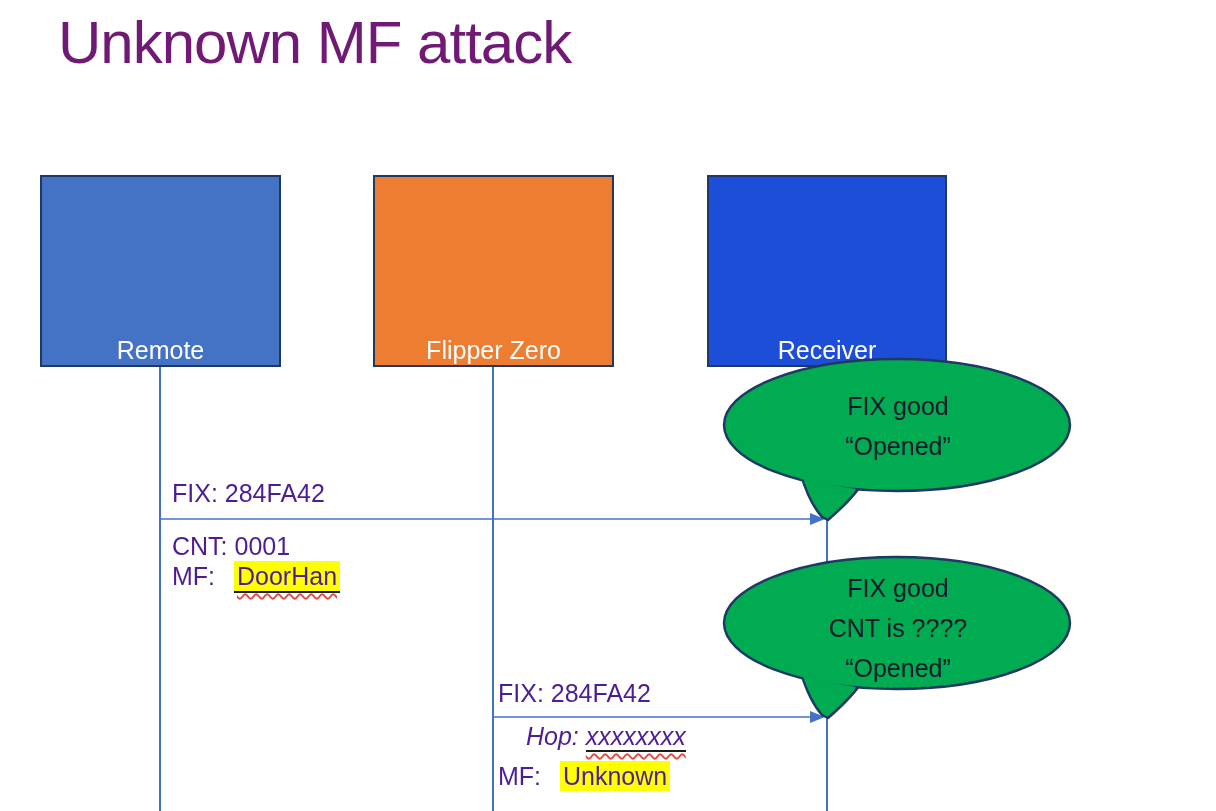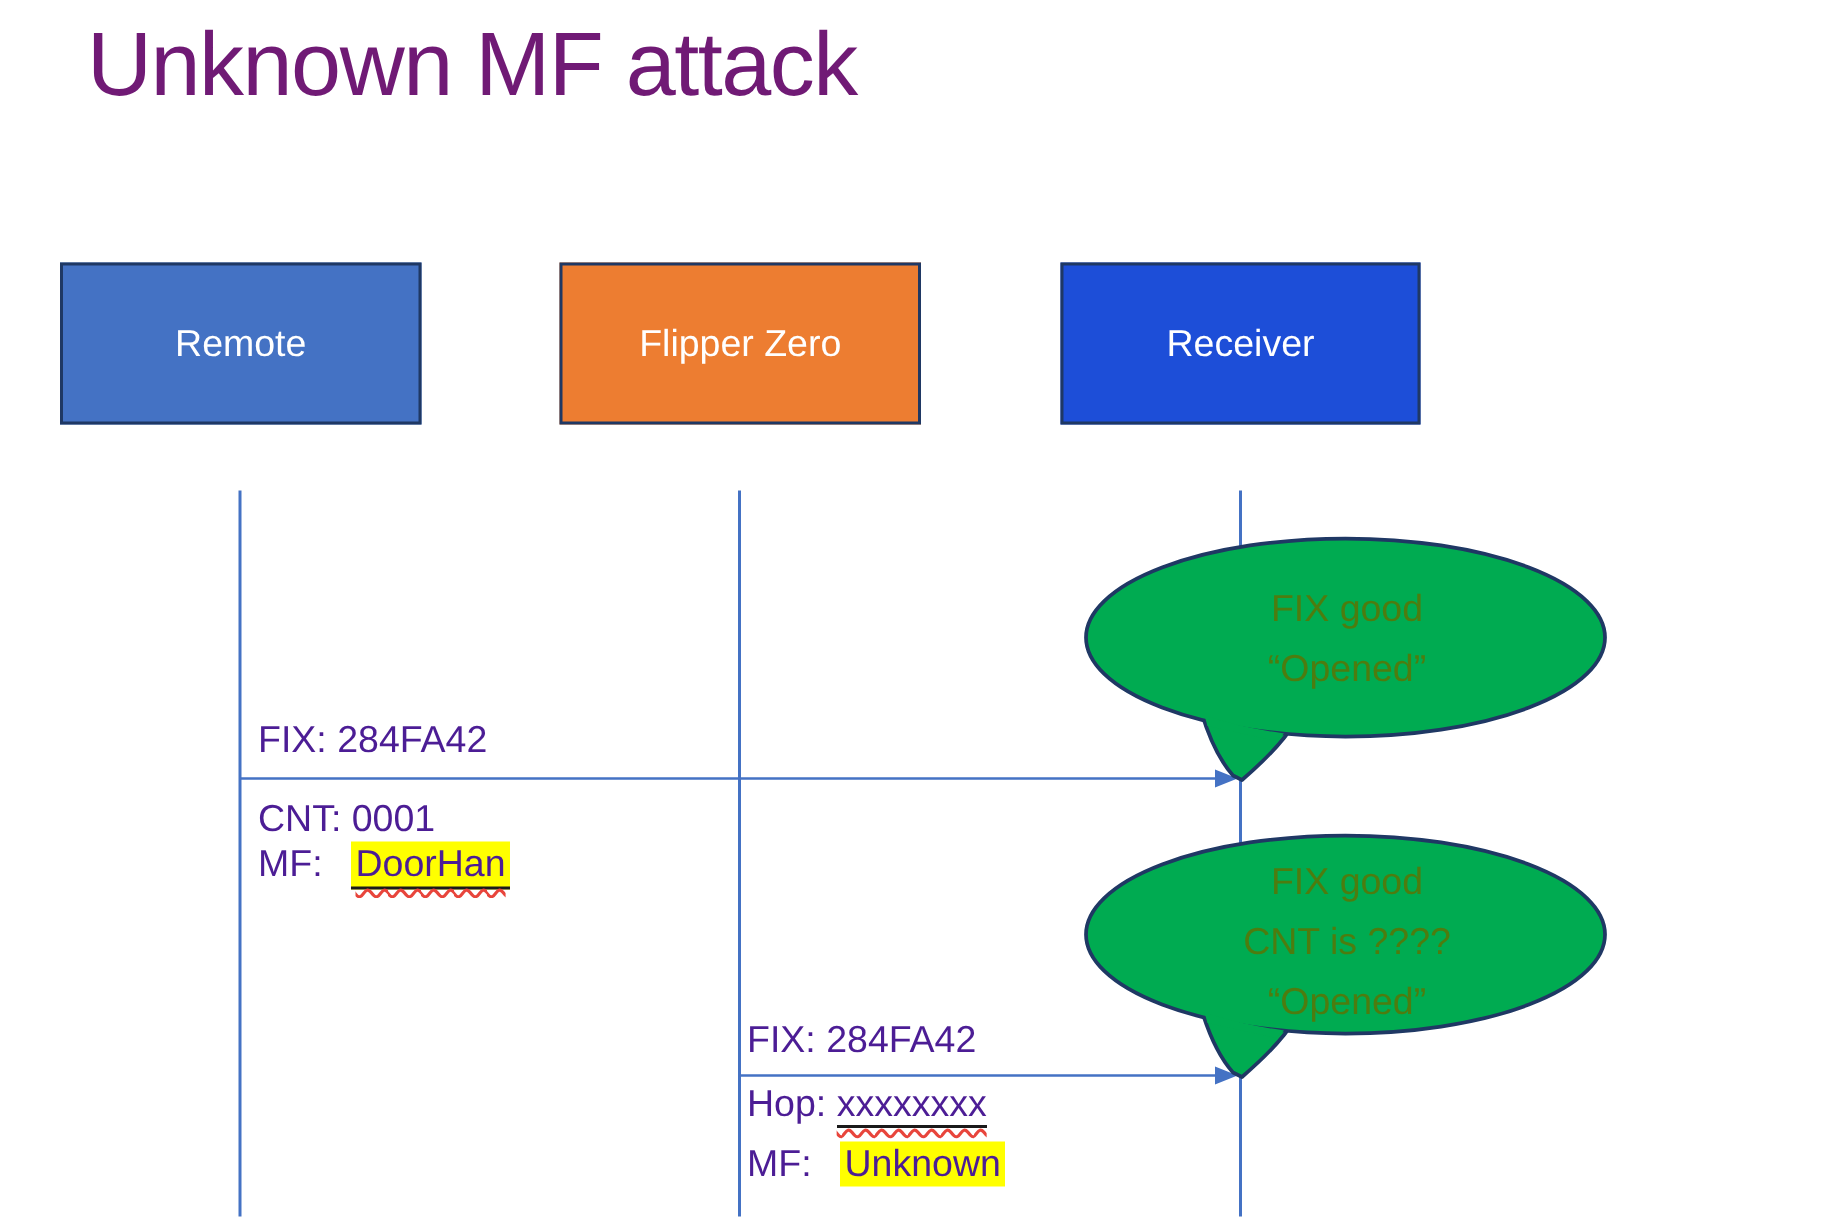--- a/index.html
+++ b/index.html
@@ -6,22 +6,22 @@
   body{
     width:1216px;height:811px;position:relative;background:#ffffff;overflow:hidden;
     font-family:"Liberation Sans",sans-serif;
   }
   .abs{position:absolute;}
   .slide-title{
     left:58px;top:8px;font-size:60px;font-weight:300;color:#701a75;
     letter-spacing:-1px;white-space:nowrap;
   }
   .actor-box{
-    top:175px;height:108px;box-sizing:border-box;border:2.5px solid #1F3864;
-    display:flex;align-items:center;justify-content:center;
+    top:175px;height:192px;box-sizing:border-box;border:2.5px solid #1F3864;
+    display:flex;align-items:flex-end;justify-content:center;
     color:#ffffff;font-size:25px;
   }
   .box-remote{left:40px;width:241px;background:#4472C4;}
   .box-flipper{left:373px;width:241px;background:#ED7D31;}
   .box-receiver{left:707px;width:240px;background:#1d4ed8;}
   .lifeline{
     top:327px;height:484px;width:1.5px;background:#4472C4;
   }
   .msg-line{
     font-size:25px;color:#4c1d95;white-space:nowrap;line-height:32px;
@@ -31,21 +31,21 @@
     border-bottom:2.5px solid #1a1a1a;
     text-decoration-line:underline;
     text-decoration-style:wavy;
     text-decoration-color:#E8453C;
     text-decoration-thickness:1.5px;
     text-underline-offset:8px;
   }
   .bubble-text{
     width:330px;height:120px;display:flex;flex-direction:column;
     align-items:center;justify-content:center;
-    color:#4d7c0f;font-size:25px;line-height:40px;text-align:center;
+    color:#0f172a;font-size:25px;line-height:40px;text-align:center;
   }
 </style>
 </head>
 <body>
 
 <div class="abs slide-title">Unknown MF attack</div>
 
 <div class="abs lifeline" style="left:159px;"></div>
 <div class="abs lifeline" style="left:492px;"></div>
 <div class="abs lifeline" style="left:826px;"></div>
@@ -76,21 +76,21 @@
 </div>
 
 <svg class="abs" style="left:493px;top:709px;" width="333" height="16" viewBox="0 0 333 16">
   <line x1="0" y1="8" x2="317" y2="8" stroke="#4472C4" stroke-width="1.6"></line>
   <polygon points="317,2 332,8 317,14" fill="#4472C4"></polygon>
 </svg>
 
 <div class="abs msg-line" style="left:498px;top:677px;">
   <span>FIX: 284FA42</span>
 </div>
-<div class="abs msg-line" style="left:498px;top:720px;">
+<div class="abs msg-line" style="left:526px;top:720px;font-style:italic;">
   <span>Hop: </span><span class="ulsq">xxxxxxxx</span>
 </div>
 <div class="abs msg-line" style="left:498px;top:760px;">
   <span>MF: </span><span class="hl">Unknown</span>
 </div>
 
 <svg class="abs" style="left:715px;top:355px;" width="362" height="172" viewBox="0 0 362 172">
   <path d="M 86 120 C 92 140 99 153 107 162 L 113 165 C 128 152 141 139 148 127 Z" fill="#00AB51" stroke="#1F3864" stroke-width="2.5" stroke-linejoin="round"></path>
   <ellipse cx="182" cy="70" rx="173" ry="66" fill="#00AB51" stroke="#1F3864" stroke-width="2.5"></ellipse>
   <path d="M 88 122 A 173 66 0 0 0 141 134 L 136 139 L 90 129 Z" fill="#00AB51"></path>

